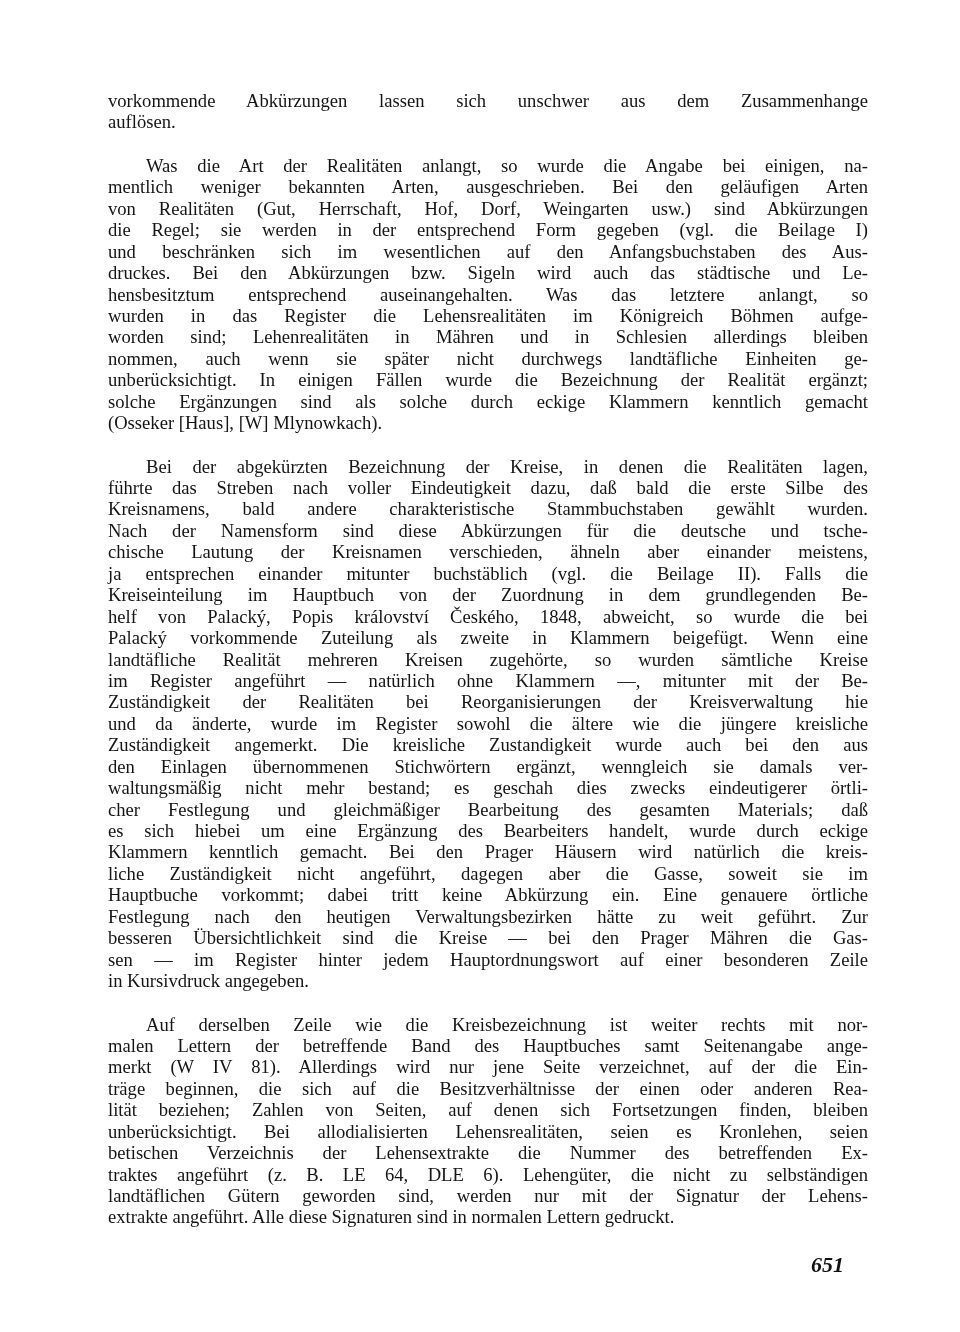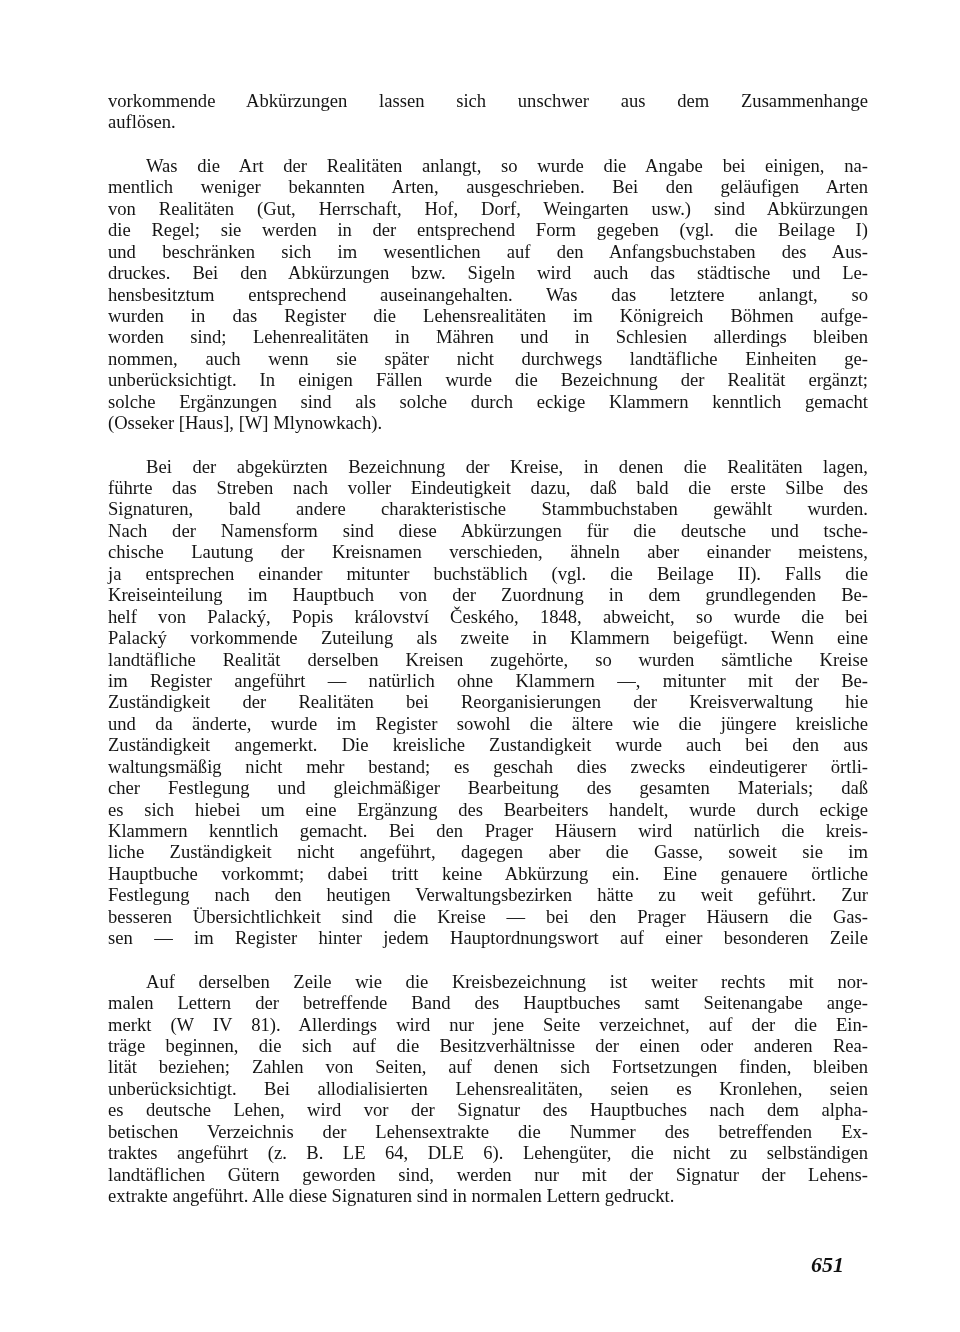--- a/index.html
+++ b/index.html
@@ -41,51 +41,52 @@
     <span class="line" style="white-space: nowrap;"><span style="word-spacing: 0px;">worden sind; Lehenrealitäten in Mähren und in Schlesien allerdings bleiben</span></span>
     <span class="line" style="white-space: nowrap;"><span style="word-spacing: 0px;">nommen, auch wenn sie später nicht durchwegs landtäfliche Einheiten ge-</span></span>
     <span class="line" style="white-space: nowrap;"><span style="word-spacing: 0px;">unberücksichtigt. In einigen Fällen wurde die Bezeichnung der Realität ergänzt;</span></span>
     <span class="line" style="white-space: nowrap;"><span style="word-spacing: 0px;">solche Ergänzungen sind als solche durch eckige Klammern kenntlich gemacht</span></span>
     <span class="line last" style="white-space: nowrap;"><span>(Osseker [Haus], [W] Mlynowkach).</span></span>
   </div>
   <div class="gap"></div>
   <div class="para">
     <span class="line" style="padding-left: 38px; white-space: nowrap;"><span style="word-spacing: 0px;">Bei der abgekürzten Bezeichnung der Kreise, in denen die Realitäten lagen,</span></span>
     <span class="line" style="white-space: nowrap;"><span style="word-spacing: 0px;">führte das Streben nach voller Eindeutigkeit dazu, daß bald die erste Silbe des</span></span>
-    <span class="line" style="white-space: nowrap;"><span style="word-spacing: 0px;">Signaturen, bald andere charakteristische Stammbuchstaben gewählt wurden.</span></span>
+    <span class="line" style="white-space: nowrap;"><span style="word-spacing: 0px;">Kreisnamens, bald andere charakteristische Stammbuchstaben gewählt wurden.</span></span>
     <span class="line" style="white-space: nowrap;"><span style="word-spacing: 0px;">Nach der Namensform sind diese Abkürzungen für die deutsche und tsche-</span></span>
     <span class="line" style="white-space: nowrap;"><span style="word-spacing: 0px;">chische Lautung der Kreisnamen verschieden, ähneln aber einander meistens,</span></span>
     <span class="line" style="white-space: nowrap;"><span style="word-spacing: 0px;">ja entsprechen einander mitunter buchstäblich (vgl. die Beilage II). Falls die</span></span>
     <span class="line" style="white-space: nowrap;"><span style="word-spacing: 0px;">Kreiseinteilung im Hauptbuch von der Zuordnung in dem grundlegenden Be-</span></span>
     <span class="line" style="white-space: nowrap;"><span style="word-spacing: 0px;">helf von Palacký, Popis království Českého, 1848, abweicht, so wurde die bei</span></span>
     <span class="line" style="white-space: nowrap;"><span style="word-spacing: 0px;">Palacký vorkommende Zuteilung als zweite in Klammern beigefügt. Wenn eine</span></span>
-    <span class="line" style="white-space: nowrap;"><span style="word-spacing: 0px;">landtäfliche Realität derselben Kreisen zugehörte, so wurden sämtliche Kreise</span></span>
+    <span class="line" style="white-space: nowrap;"><span style="word-spacing: 0px;">landtäfliche Realität mehreren Kreisen zugehörte, so wurden sämtliche Kreise</span></span>
     <span class="line" style="white-space: nowrap;"><span style="word-spacing: 0px;">im Register angeführt — natürlich ohne Klammern —, mitunter mit der Be-</span></span>
     <span class="line" style="white-space: nowrap;"><span style="word-spacing: 0px;">Zuständigkeit der Realitäten bei Reorganisierungen der Kreisverwaltung hie</span></span>
     <span class="line" style="white-space: nowrap;"><span style="word-spacing: 0px;">und da änderte, wurde im Register sowohl die ältere wie die jüngere kreisliche</span></span>
     <span class="line" style="white-space: nowrap;"><span style="word-spacing: 0px;">Zuständigkeit angemerkt. Die kreisliche Zustandigkeit wurde auch bei den aus</span></span>
+    <span class="line" style="white-space: nowrap;"><span style="word-spacing: 0px;">den Einlagen übernommenen Stichwörtern ergänzt, wenngleich sie damals ver-</span></span>
     <span class="line" style="white-space: nowrap;"><span style="word-spacing: 0px;">waltungsmäßig nicht mehr bestand; es geschah dies zwecks eindeutigerer örtli-</span></span>
     <span class="line" style="white-space: nowrap;"><span style="word-spacing: 0px;">cher Festlegung und gleichmäßiger Bearbeitung des gesamten Materials; daß</span></span>
     <span class="line" style="white-space: nowrap;"><span style="word-spacing: 0px;">es sich hiebei um eine Ergänzung des Bearbeiters handelt, wurde durch eckige</span></span>
     <span class="line" style="white-space: nowrap;"><span style="word-spacing: 0px;">Klammern kenntlich gemacht. Bei den Prager Häusern wird natürlich die kreis-</span></span>
     <span class="line" style="white-space: nowrap;"><span style="word-spacing: 0px; margin-top: 42px;">liche Zuständigkeit nicht angeführt, dagegen aber die Gasse, soweit sie im</span></span>
     <span class="line" style="white-space: nowrap;"><span style="word-spacing: 0px;">Hauptbuche vorkommt; dabei tritt keine Abkürzung ein. Eine genauere örtliche</span></span>
     <span class="line" style="white-space: nowrap;"><span style="word-spacing: 0px;">Festlegung nach den heutigen Verwaltungsbezirken hätte zu weit geführt. Zur</span></span>
-    <span class="line" style="white-space: nowrap;"><span style="word-spacing: 0px;">besseren Übersichtlichkeit sind die Kreise — bei den Prager Häusern die Gas-</span></span>
+    <span class="line" style="white-space: nowrap;"><span style="word-spacing: 0px;">besseren Übersichtlichkeit sind die Kreise — bei den Prager Mähren die Gas-</span></span>
     <span class="line" style="white-space: nowrap;"><span style="word-spacing: 0px;">sen — im Register hinter jedem Hauptordnungswort auf einer besonderen Zeile</span></span>
+    <span class="line last" style="white-space: nowrap;"><span>in Kursivdruck angegeben.</span></span>
   </div>
   <div class="gap"></div>
   <div class="para">
     <span class="line" style="padding-left: 38px; white-space: nowrap;"><span style="word-spacing: 0px;">Auf derselben Zeile wie die Kreisbezeichnung ist weiter rechts mit nor-</span></span>
     <span class="line" style="white-space: nowrap;"><span style="word-spacing: 0px;">malen Lettern der betreffende Band des Hauptbuches samt Seitenangabe ange-</span></span>
     <span class="line" style="white-space: nowrap;"><span style="word-spacing: 0px;">merkt (W IV 81). Allerdings wird nur jene Seite verzeichnet, auf der die Ein-</span></span>
     <span class="line" style="white-space: nowrap;"><span style="word-spacing: 0px;">träge beginnen, die sich auf die Besitzverhältnisse der einen oder anderen Rea-</span></span>
     <span class="line" style="white-space: nowrap;"><span style="word-spacing: 0px; margin-top: 8px;">lität beziehen; Zahlen von Seiten, auf denen sich Fortsetzungen finden, bleiben</span></span>
     <span class="line" style="white-space: nowrap;"><span style="word-spacing: 0px;">unberücksichtigt. Bei allodialisierten Lehensrealitäten, seien es Kronlehen, seien</span></span>
-    <span class="line" style="white-space: nowrap;"><span style="word-spacing: 0px;">es deutsche Lehen, wird vor der Signatur des Hauptbuches nach dem alpha-</span></span>
     <span class="line" style="white-space: nowrap;"><span style="word-spacing: 0px;">betischen Verzeichnis der Lehensextrakte die Nummer des betreffenden Ex-</span></span>
     <span class="line" style="white-space: nowrap;"><span style="word-spacing: 0px;">traktes angeführt (z. B. LE 64, DLE 6). Lehengüter, die nicht zu selbständigen</span></span>
     <span class="line" style="white-space: nowrap;"><span style="word-spacing: 0px;">landtäflichen Gütern geworden sind, werden nur mit der Signatur der Lehens-</span></span>
     <span class="line last" style="white-space: nowrap;"><span>extrakte angeführt. Alle diese Signaturen sind in normalen Lettern gedruckt.</span></span>
   </div>
 </div>
 
 <div class="pagenum">651</div>
 
 </body></html>

